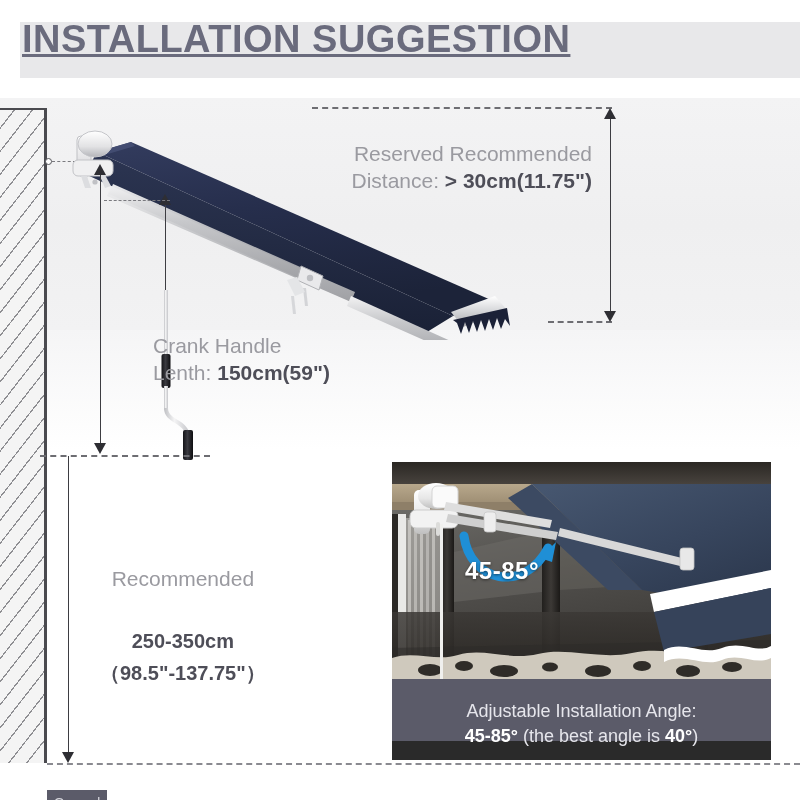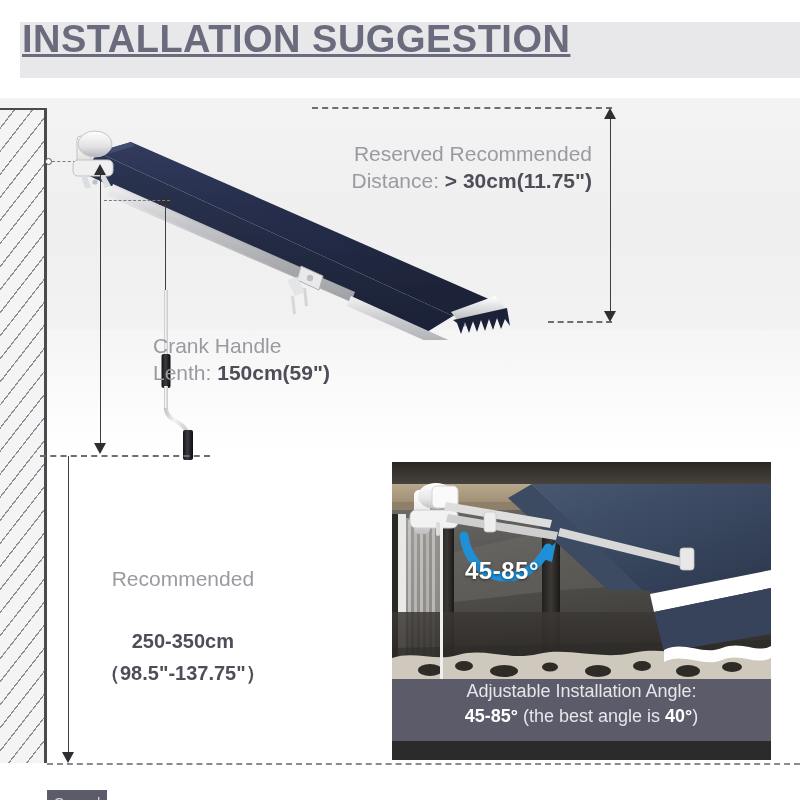--- a/index.html
+++ b/index.html
@@ -203,21 +203,21 @@
     position: absolute;
     left: 392px;
     top: 679px;
     width: 379px;
     height: 62px;
     background: #5b5b69;
     color: #e6e6ec;
     font-size: 18px;
     line-height: 25px;
     text-align: center;
-    padding-top: 0;
+    padding-top: 20px;
     box-sizing: border-box;
   }
   #inset-caption b { font-weight: bold; color: #ffffff; }
 </style>
 </head>
 <body>
 
 <div id="page">
 
   <div id="title-band"></div>

